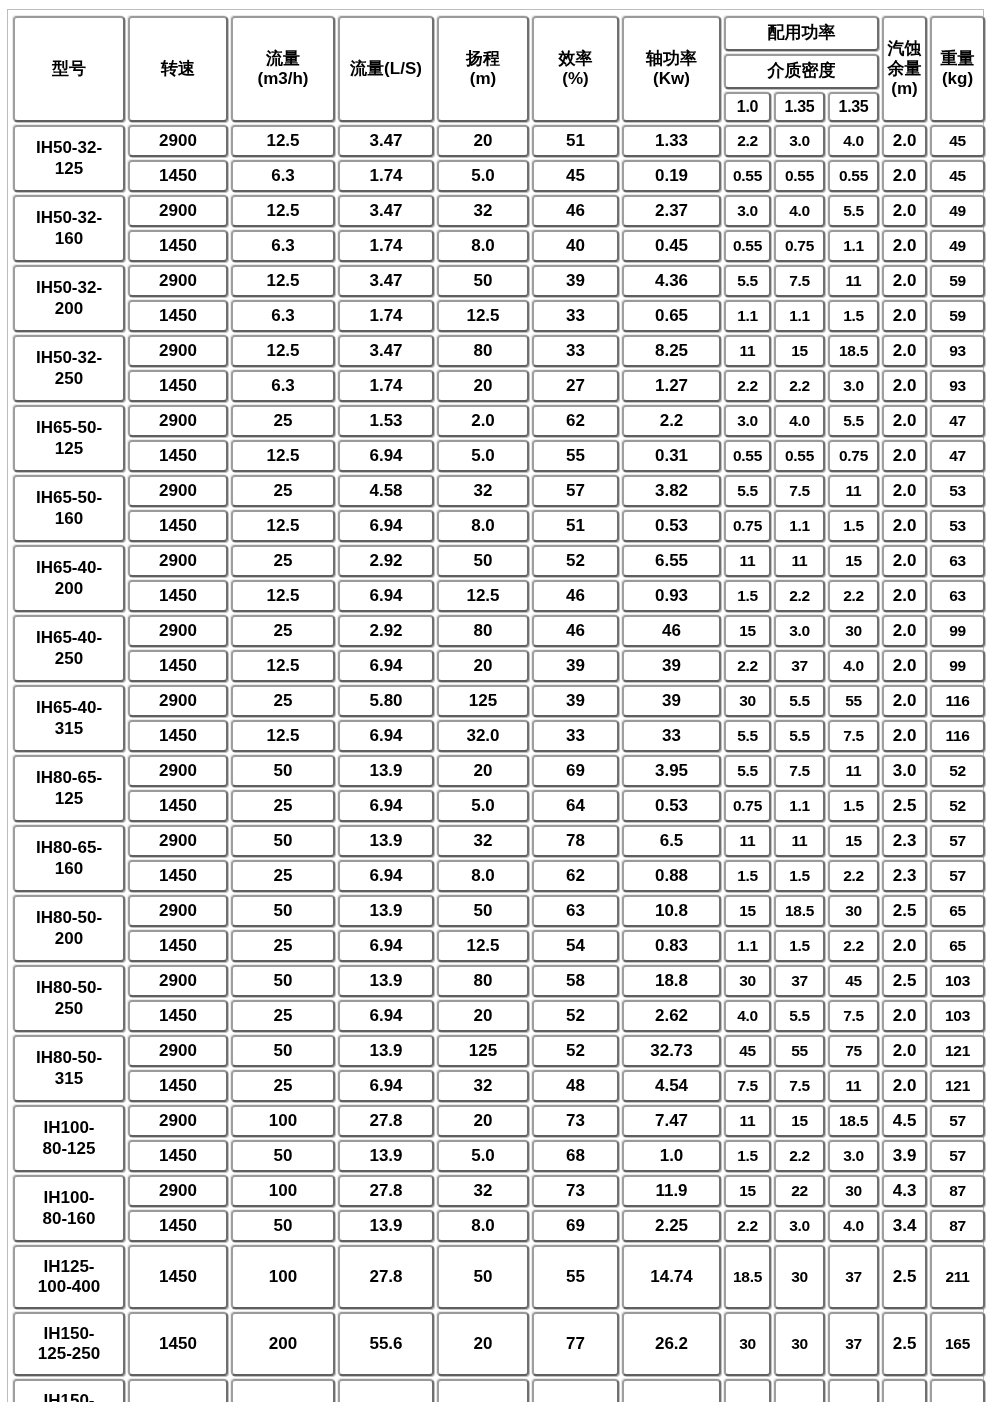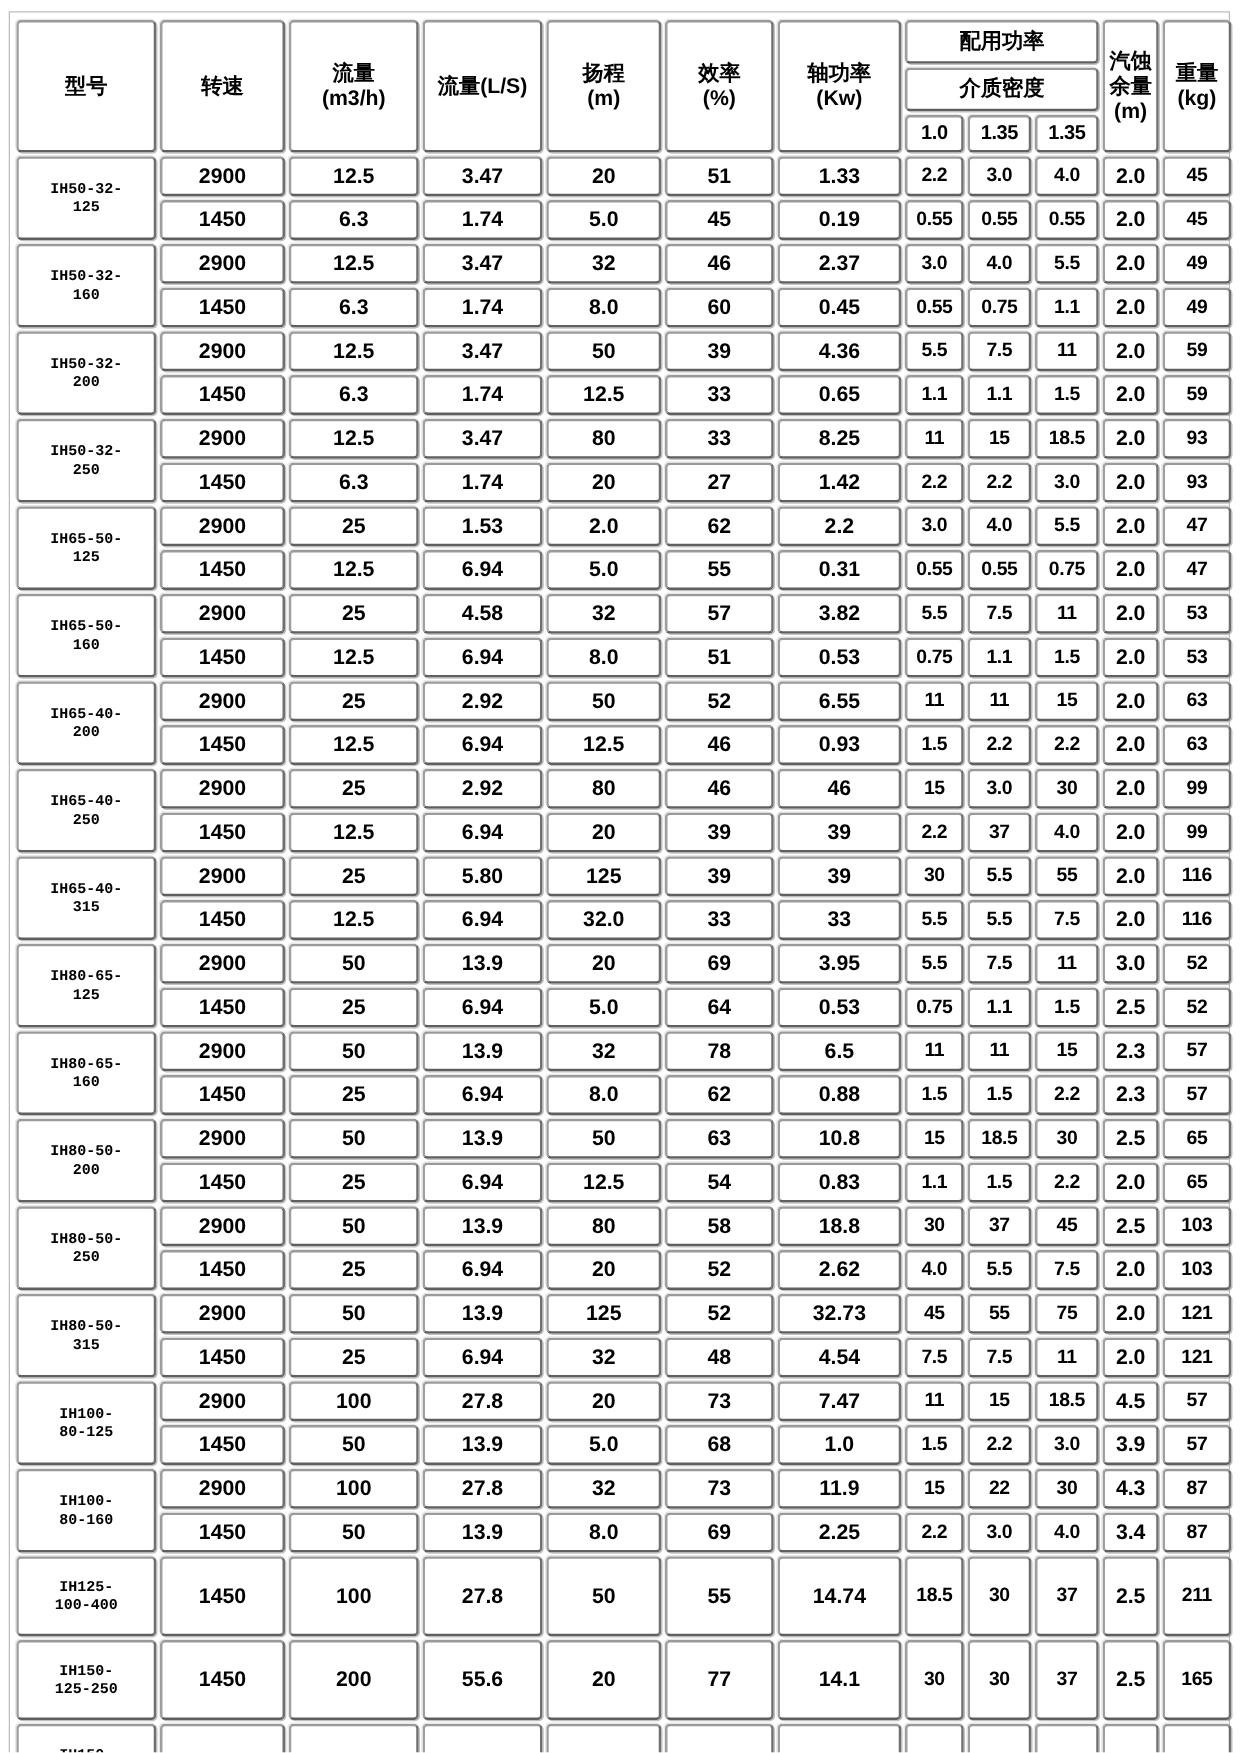--- a/index.html
+++ b/index.html
@@ -51,21 +51,21 @@
     line-height: 1.18;
     padding: 1px 1px;
     white-space: pre-line;
     overflow: hidden;
   }
   thead tr.h1 td { height: 29px; }
   thead tr.h2 td { height: 29px; margin-top: 22px; }
   thead tr.h3 td { height: 24px; font-size: 16px; }
   tbody tr.half td { height: 26px; }
   tbody tr.single td { height: 58px; }
-  td.model { font-size: 12px; font-family: Liberation Mono, monospace; }
+  td.model { font-size: 17px; }
   td.dens { font-size: 15.5px; padding: 1px 0; letter-spacing: -0.3px; }
 </style>
 </head>
 <body>
 
 <div class="page">
   <div class="frame">
     <table class="spec">
       <colgroup>
         <col style="width:112px">
@@ -152,21 +152,21 @@
             <td class="dens">4.0</td>
             <td class="dens">5.5</td>
             <td>2.0</td>
             <td class="dens">49</td>
           </tr>
           <tr class="half">
             <td>1450</td>
             <td>6.3</td>
             <td>1.74</td>
             <td>8.0</td>
-            <td>60</td>
+            <td>40</td>
             <td>0.45</td>
             <td class="dens">0.55</td>
             <td class="dens">0.75</td>
             <td class="dens">1.1</td>
             <td>2.0</td>
             <td class="dens">49</td>
           </tr>
           <tr class="half">
             <td rowspan="2" class="model">IH50-32-
 200</td>
@@ -209,21 +209,21 @@
             <td class="dens">18.5</td>
             <td>2.0</td>
             <td class="dens">93</td>
           </tr>
           <tr class="half">
             <td>1450</td>
             <td>6.3</td>
             <td>1.74</td>
             <td>20</td>
             <td>27</td>
-            <td>1.42</td>
+            <td>1.27</td>
             <td class="dens">2.2</td>
             <td class="dens">2.2</td>
             <td class="dens">3.0</td>
             <td>2.0</td>
             <td class="dens">93</td>
           </tr>
           <tr class="half">
             <td rowspan="2" class="model">IH65-50-
 125</td>
             <td>2900</td>
@@ -575,21 +575,21 @@
             <td class="dens">211</td>
           </tr>
           <tr class="single">
             <td rowspan="1" class="model">IH150-
 125-250</td>
             <td>1450</td>
             <td>200</td>
             <td>55.6</td>
             <td>20</td>
             <td>77</td>
-            <td>14.1</td>
+            <td>26.2</td>
             <td class="dens">30</td>
             <td class="dens">30</td>
             <td class="dens">37</td>
             <td>2.5</td>
             <td class="dens">165</td>
           </tr>
           <tr class="single">
             <td rowspan="1" class="model">IH150-
 125-315</td>
             <td>1450</td>

